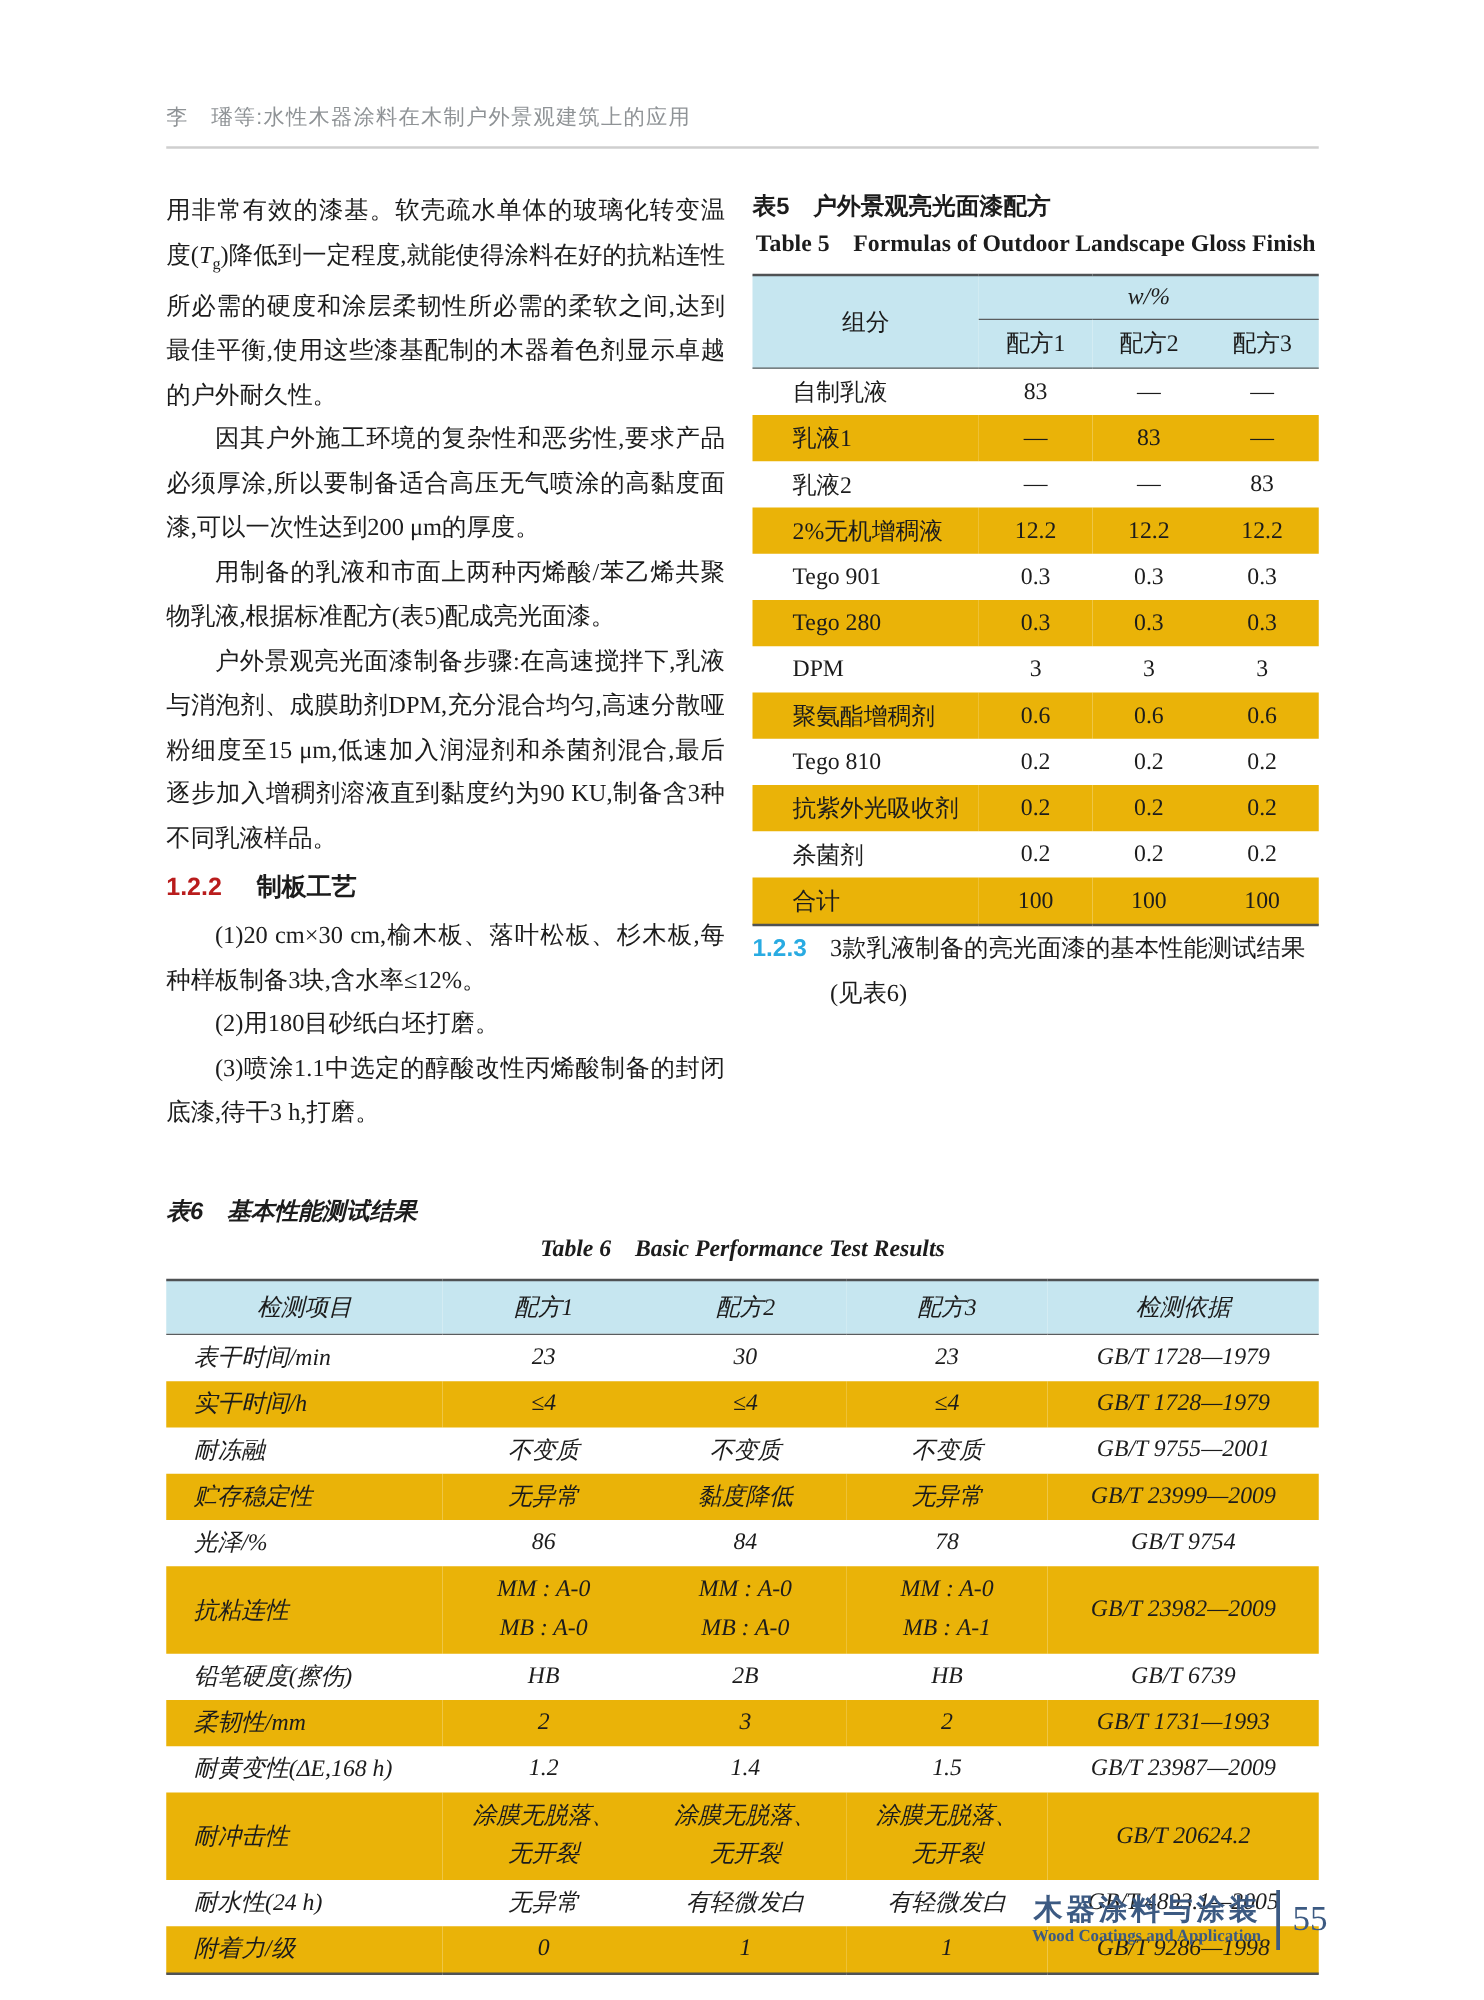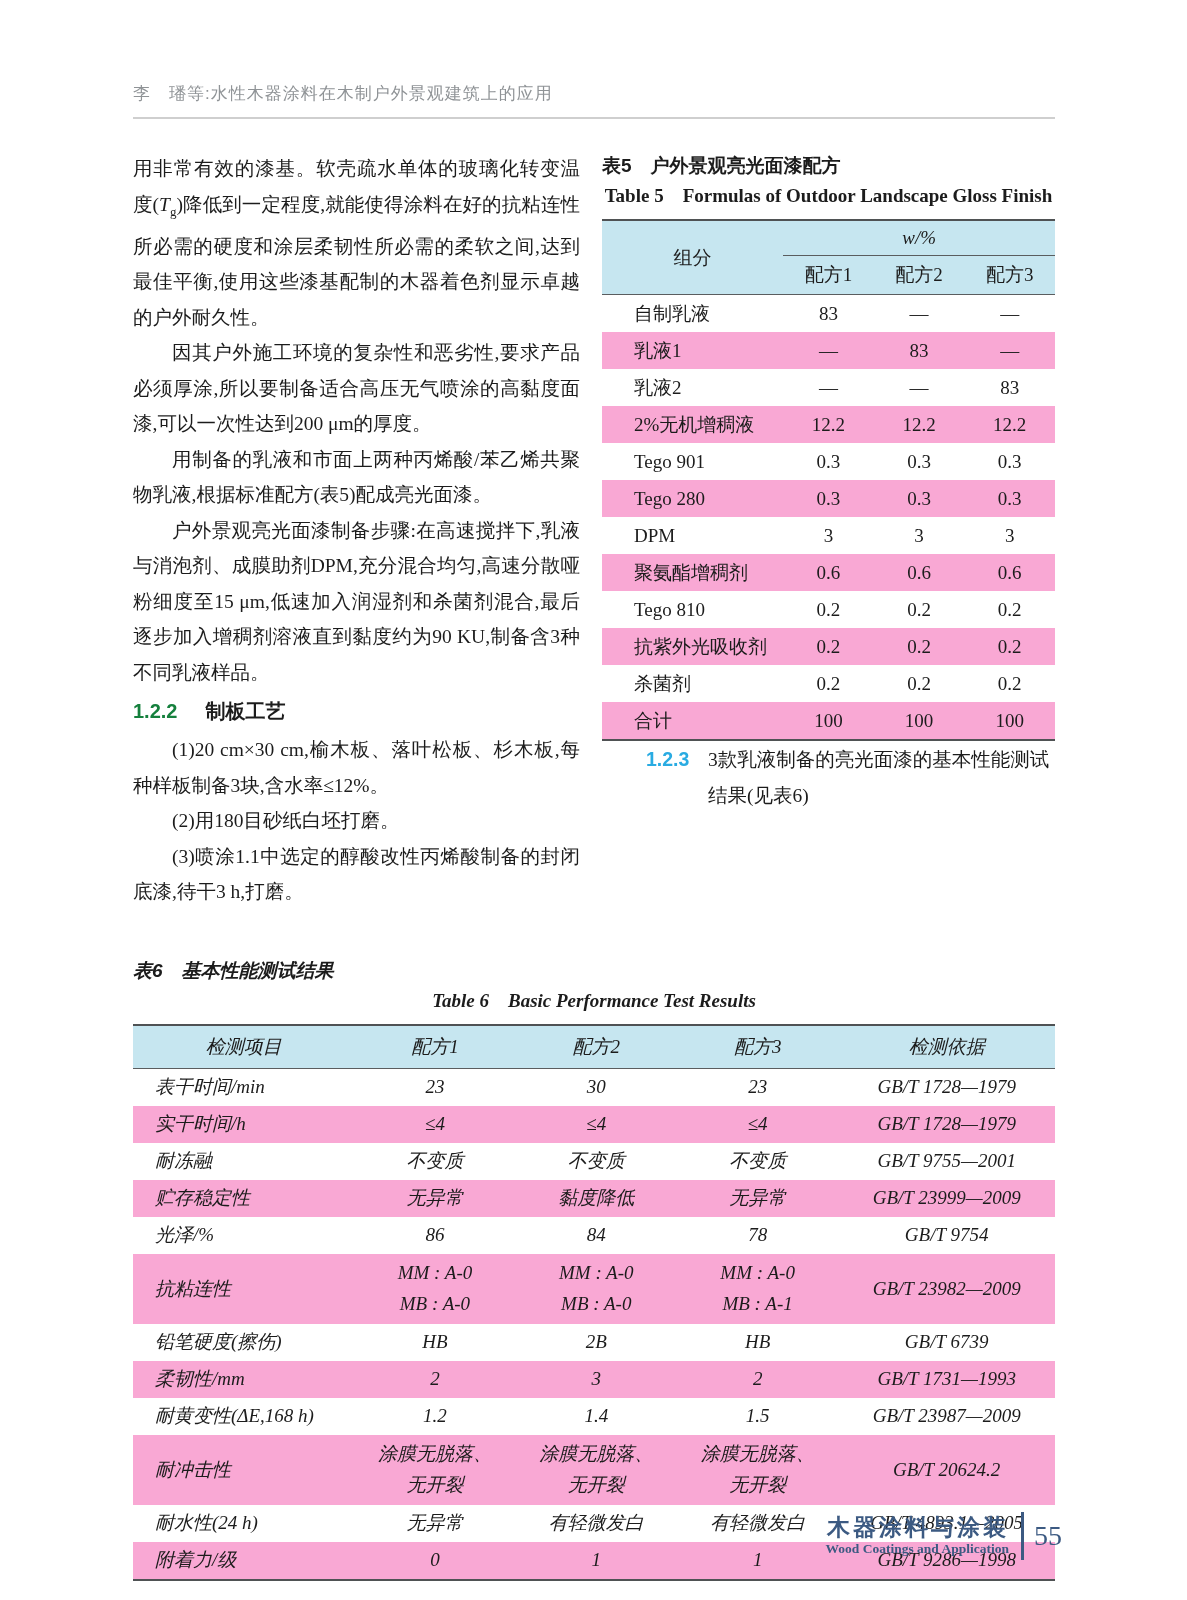--- a/index.html
+++ b/index.html
@@ -15,46 +15,46 @@
   .head-rule{border-bottom:2px solid #cfcfcf;margin-top:12px;}
   
   .cols{display:flex;gap:22px;margin-top:32px;}
   .col-left{width:447px;flex:0 0 447px;}
   .col-right{width:453px;flex:0 0 453px;}
   p.body{font-size:19.5px;line-height:35.5px;text-align:justify;margin:0;}
   p.indent{text-indent:2em;}
   sub.tg{font-size:13px;}
   
   .h3{display:flex;align-items:baseline;font-size:20px;line-height:40px;margin:1px 0;}
-  .h3 .num{color:#15803d;font-family:"Liberation Sans","DejaVu Sans",sans-serif;
+  .h3 .num{color:#b91c1c;font-family:"Liberation Sans","DejaVu Sans",sans-serif;
     font-weight:bold;flex:0 0 auto;margin-right:28px;}
   .h3 .t{font-weight:bold;font-family:"Liberation Sans","DejaVu Sans",sans-serif;}
   .h3-wrap{display:flex;align-items:flex-start;font-size:19.5px;line-height:35.5px;margin:1px 0;}
   .h3-wrap .num{color:#29abe2;font-family:"Liberation Sans","DejaVu Sans",sans-serif;
-    font-weight:bold;flex:0 0 62px;margin-left:44px;}
+    font-weight:bold;flex:0 0 62px;}
   
   .tbl-cap-zh{text-align:left;font-size:19px;font-weight:bold;line-height:30px;
     font-family:"Liberation Sans","DejaVu Sans",sans-serif;}
   .tbl-cap-en{text-align:center;font-size:19px;font-weight:bold;line-height:30px;
     margin-bottom:8px;font-family:"Liberation Serif","DejaVu Serif",serif;}
   
   table{border-collapse:collapse;width:100%;font-size:19px;}
   table.t5{border-top:2px solid #4f5254;border-bottom:2px solid #4f5254;}
   table.t6{border-top:2px solid #4f5254;border-bottom:2px solid #4f5254;margin-top:4px;}
   .t5 thead th,.t6 thead th{background:#c6e6f0;font-weight:normal;}
   .t5 thead{border-bottom:1px solid #5a5d5f;}
   .t6 thead{border-bottom:1px solid #5a5d5f;}
   .t5 th,.t5 td,.t6 th,.t6 td{padding:0 4px;text-align:center;}
   .t5 td,.t6 td{height:37px;}
   .t5 th{height:38px;}
   .t6 thead th{height:42px;}
   .t5 .w-head{font-style:italic;border-bottom:1px solid #5a5d5f;height:34px;}
   .t5 td.name{text-align:left;padding-left:32px;}
   .t6 td.item{text-align:left;padding-left:22px;}
-  tr.shaded{background:#f9a8d4;}
+  tr.shaded{background:#eab308;}
   td.pre{white-space:pre-line;line-height:31px;padding-top:3px;padding-bottom:5px;}
   
   .t6-section{margin-top:46px;font-style:italic;}
   
   .footer{position:absolute;right:125px;top:1512px;display:flex;align-items:center;}
   .f-text{text-align:right;color:#3c5a82;}
   .f-zh{font-size:23px;font-weight:bold;letter-spacing:3px;line-height:26px;
     font-family:"Liberation Sans","DejaVu Sans",sans-serif;}
   .f-en{font-size:13.5px;font-weight:bold;line-height:18px;
     font-family:"Liberation Serif","DejaVu Serif",serif;}

